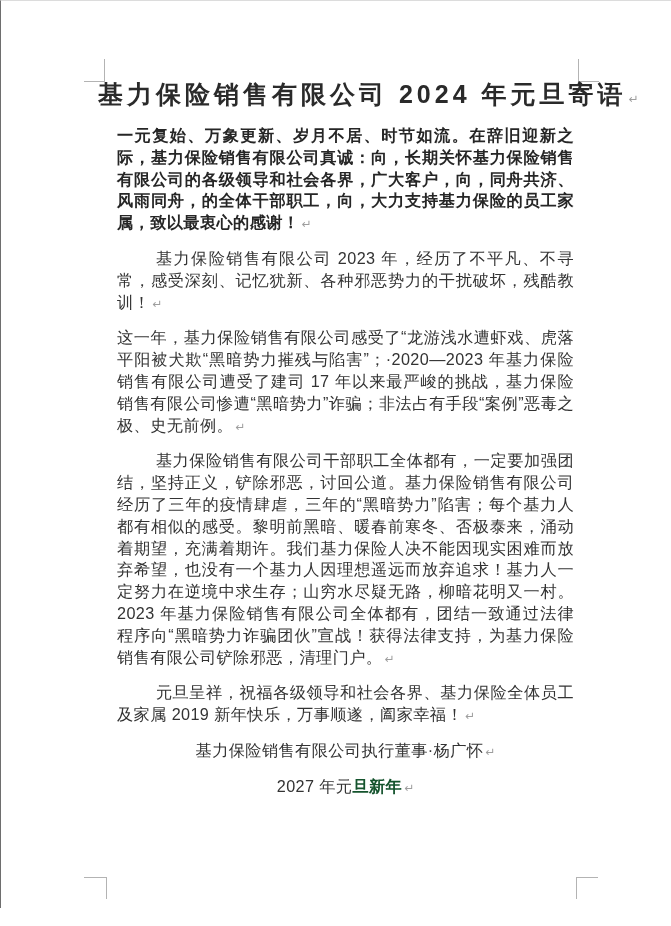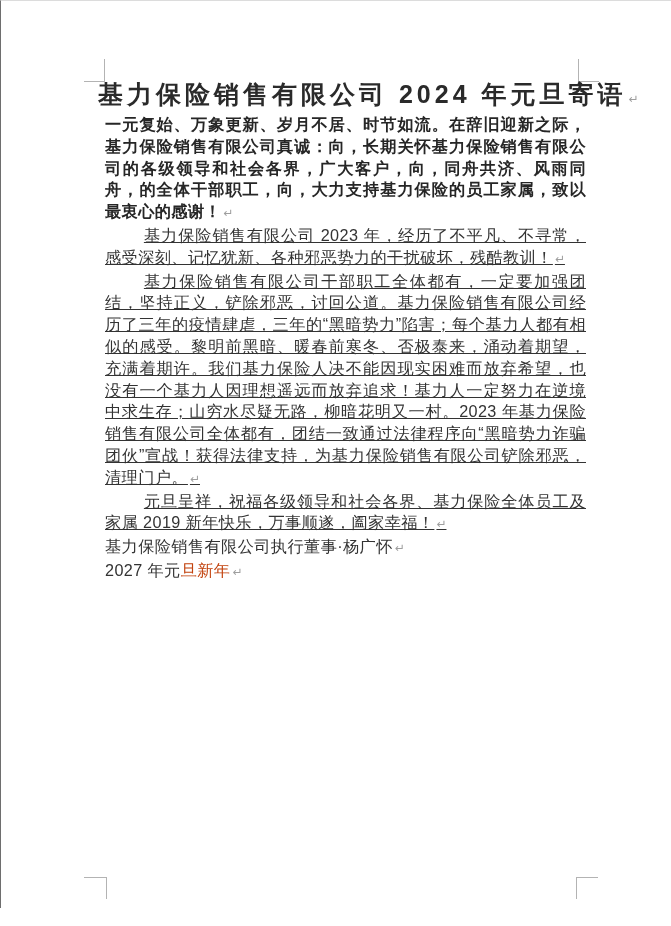--- a/index.html
+++ b/index.html
@@ -44,33 +44,33 @@
     font-weight: bold;
     color: #2a2a2a;
     font-size: 25px;
     letter-spacing: 4px;
     line-height: 28px;
     white-space: nowrap;
     margin: 0 0 1px -7px;
     text-align: left;
   }
   .para {
-    margin: 0;
+    margin: 12px;
     padding: 0;
   }
   .bold-para {
     font-weight: bold;
     color: #262626;
   }
-  .indent { text-indent: 2.4em; text-decoration: underline; }
+  .indent { text-indent: 2.4em; }
   .centered {
-    text-align: left;
+    text-align: center;
     text-indent: 0;
   }
-  .date-bold { font-weight: normal; color: #c2410c; }
+  .date-bold { font-weight: bold; color: #14532d; }
   .pmark {
     color: #9e9e9e;
     font-size: 12px;
     font-weight: normal;
     letter-spacing: 0;
     margin-left: 2px;
   }
 </style>
 </head>
 <body>
@@ -83,20 +83,21 @@
   <div class="mark mark-br"></div>
 
   <div class="content">
 
     <div class="doc-title"><span>基力保险销售有限公司 2024 年元旦寄语</span><span class="pmark">↵</span></div>
 
     <p class="para bold-para"><span>一元复始、万象更新、岁月不居、时节如流。在辞旧迎新之际，基力保险销售有限公司真诚：向，长期关怀基力保险销售有限公司的各级领导和社会各界，广大客户，向，同舟共济、风雨同舟，的全体干部职工，向，大力支持基力保险的员工家属，致以最衷心的感谢！</span><span class="pmark">↵</span></p>
 
     <p class="para indent"><span>基力保险销售有限公司 2023 年，经历了不平凡、不寻常，感受深刻、记忆犹新、各种邪恶势力的干扰破坏，残酷教训！</span><span class="pmark">↵</span></p>
 
+    <p class="para"><span>这一年，基力保险销售有限公司感受了“龙游浅水遭虾戏、虎落平阳被犬欺“黑暗势力摧残与陷害”；·2020—2023 年基力保险销售有限公司遭受了建司 17 年以来最严峻的挑战，基力保险销售有限公司惨遭“黑暗势力”诈骗；非法占有手段“案例”恶毒之极、史无前例。</span><span class="pmark">↵</span></p>
 
     <p class="para indent"><span>基力保险销售有限公司干部职工全体都有，一定要加强团结，坚持正义，铲除邪恶，讨回公道。基力保险销售有限公司经历了三年的疫情肆虐，三年的“黑暗势力”陷害；每个基力人都有相似的感受。黎明前黑暗、暖春前寒冬、否极泰来，涌动着期望，充满着期许。我们基力保险人决不能因现实困难而放弃希望，也没有一个基力人因理想遥远而放弃追求！基力人一定努力在逆境中求生存；山穷水尽疑无路，柳暗花明又一村。2023 年基力保险销售有限公司全体都有，团结一致通过法律程序向“黑暗势力诈骗团伙”宣战！获得法律支持，为基力保险销售有限公司铲除邪恶，清理门户。</span><span class="pmark">↵</span></p>
 
 
     <p class="para indent"><span>元旦呈祥，祝福各级领导和社会各界、基力保险全体员工及家属 2019 新年快乐，万事顺遂，阖家幸福！</span><span class="pmark">↵</span></p>
 
     <p class="para centered"><span>基力保险销售有限公司执行董事·杨广怀</span><span class="pmark">↵</span></p>
 
     <p class="para centered"><span>2027 年元</span><span class="date-bold">旦新年</span><span class="pmark">↵</span></p>
 

